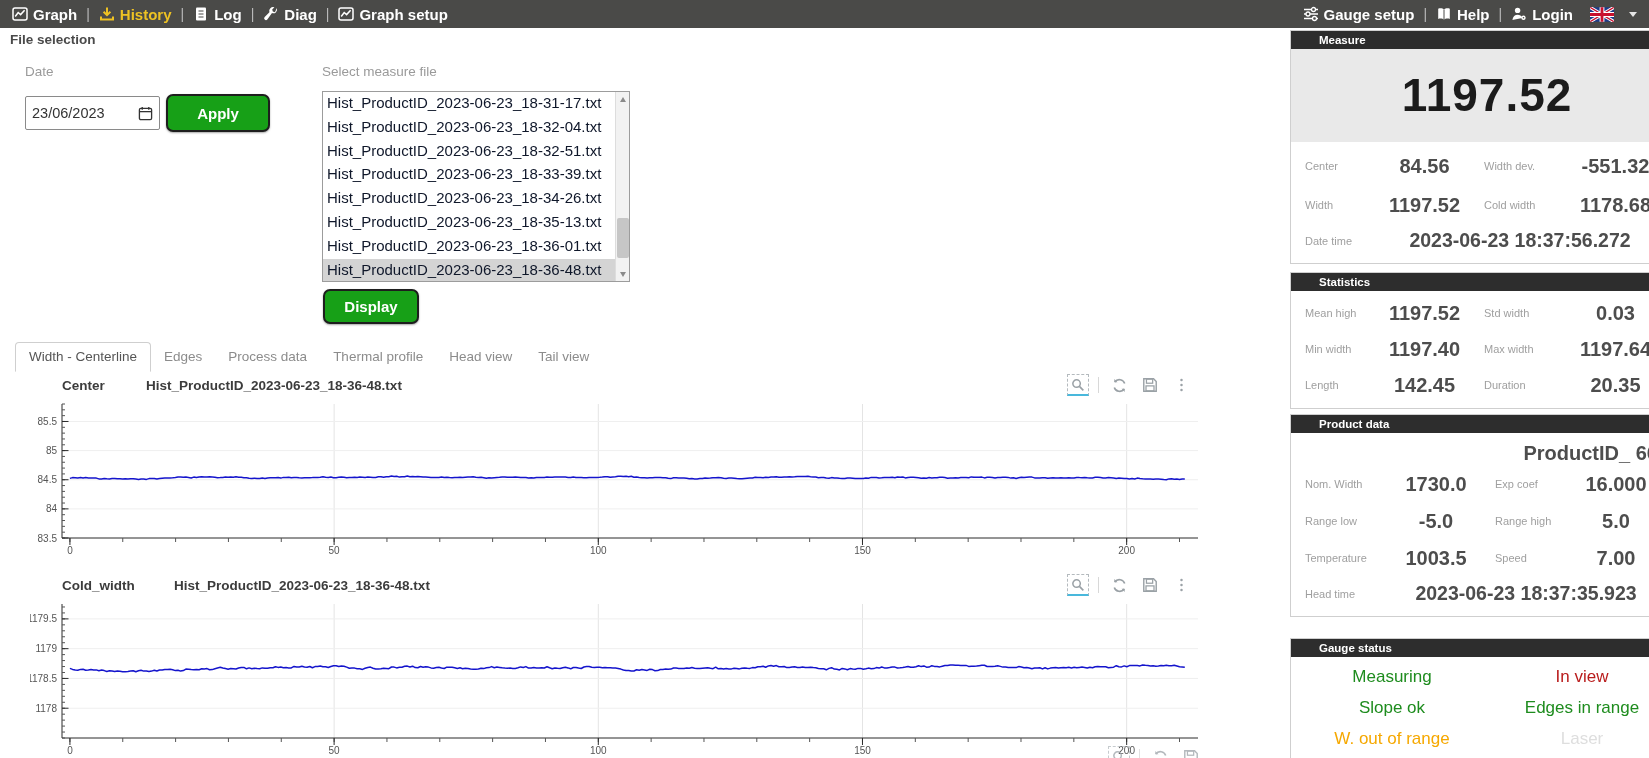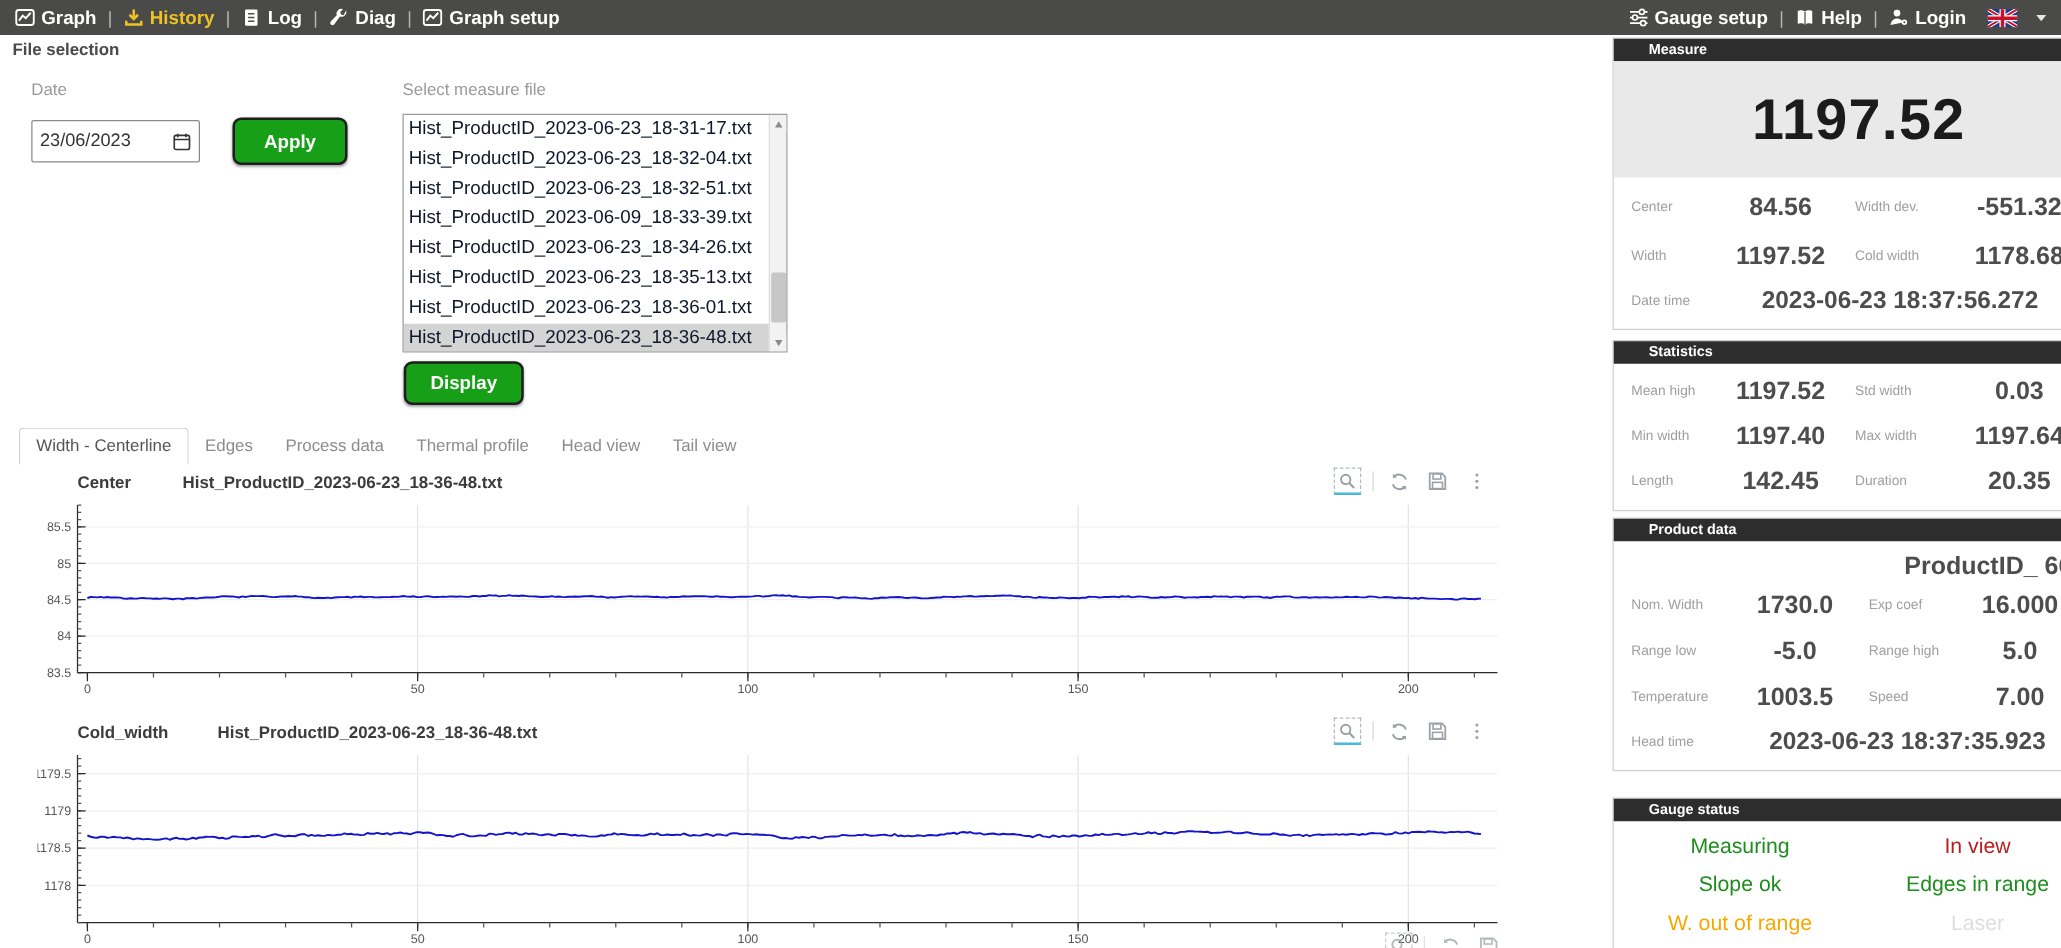--- a/index.html
+++ b/index.html
@@ -24,21 +24,21 @@
   .fs-title { position:absolute; left:10px; top:32px; font-size:13.5px; font-weight:bold; color:#4a4a4a; }
   .fs-label { position:absolute; font-size:13.5px; color:#9a9a9a; }
   .date-wrap { position:absolute; left:25px; top:96px; width:135px; height:34px;
                border:1px solid #8a8a8a; border-radius:2px; background:#fff;
                display:flex; align-items:center; padding:0 6px; }
   .date-wrap input { border:none; outline:none; width:92px; font-size:14.5px; color:#333;
                      font-family:"Liberation Sans", sans-serif; background:transparent; }
   .btn { background:#17a017; color:#fff; font-weight:bold; border:2px solid #1e1e1e;
          border-radius:7px; cursor:pointer; font-family:"Liberation Sans", sans-serif;
          box-shadow:0 1px 2px rgba(0,0,0,.35); }
-  .apply { position:absolute; left:166px; top:94px; width:92px; height:38px; font-size:15px;margin-left:20px; }
+  .apply { position:absolute; left:166px; top:94px; width:104px; height:38px; font-size:15px; }
   .display { position:absolute; left:323px; top:289px; width:96px; height:35px; font-size:15px; }
 
   .listbox { position:absolute; left:322px; top:91px; width:308px; height:191px;
              border:1px solid #9c9c9c; background:#fff; overflow:hidden; }
   .file-item { font-size:15px; color:#0f172a; padding:2px 5px 2px 4px; height:23.8px;
                white-space:nowrap; cursor:default; }
   .file-item.selected { background:#d4d4d4; }
   .vscroll { position:absolute; right:0; top:0; width:14px; height:100%; background:#f2f2f2;
              border-left:1px solid #ddd; }
   .sb-btn { position:absolute; left:0; width:14px; height:14px; background:#f2f2f2;
@@ -204,21 +204,21 @@
   </span>
 </div>
 <button class="btn apply">Apply</button>
 
 <div class="fs-label" style="left:322px; top:64px;">Select measure file</div>
 <div class="listbox">
   <div id="file-list">
       <div class="file-item">Hist_ProductID_2023-06-23_18-31-17.txt</div>
       <div class="file-item">Hist_ProductID_2023-06-23_18-32-04.txt</div>
       <div class="file-item">Hist_ProductID_2023-06-23_18-32-51.txt</div>
-      <div class="file-item">Hist_ProductID_2023-06-09_18-33-39.txt</div>
+      <div class="file-item">Hist_ProductID_2023-06-23_18-33-39.txt</div>
       <div class="file-item">Hist_ProductID_2023-06-23_18-34-26.txt</div>
       <div class="file-item">Hist_ProductID_2023-06-23_18-35-13.txt</div>
       <div class="file-item">Hist_ProductID_2023-06-23_18-36-01.txt</div>
       <div class="file-item selected">Hist_ProductID_2023-06-23_18-36-48.txt</div>
     </div>
   <div class="vscroll">
     <div class="sb-btn sb-up">
         <span class="tri-up"></span>
       </div>
     <div class="sb-thumb"></div>

